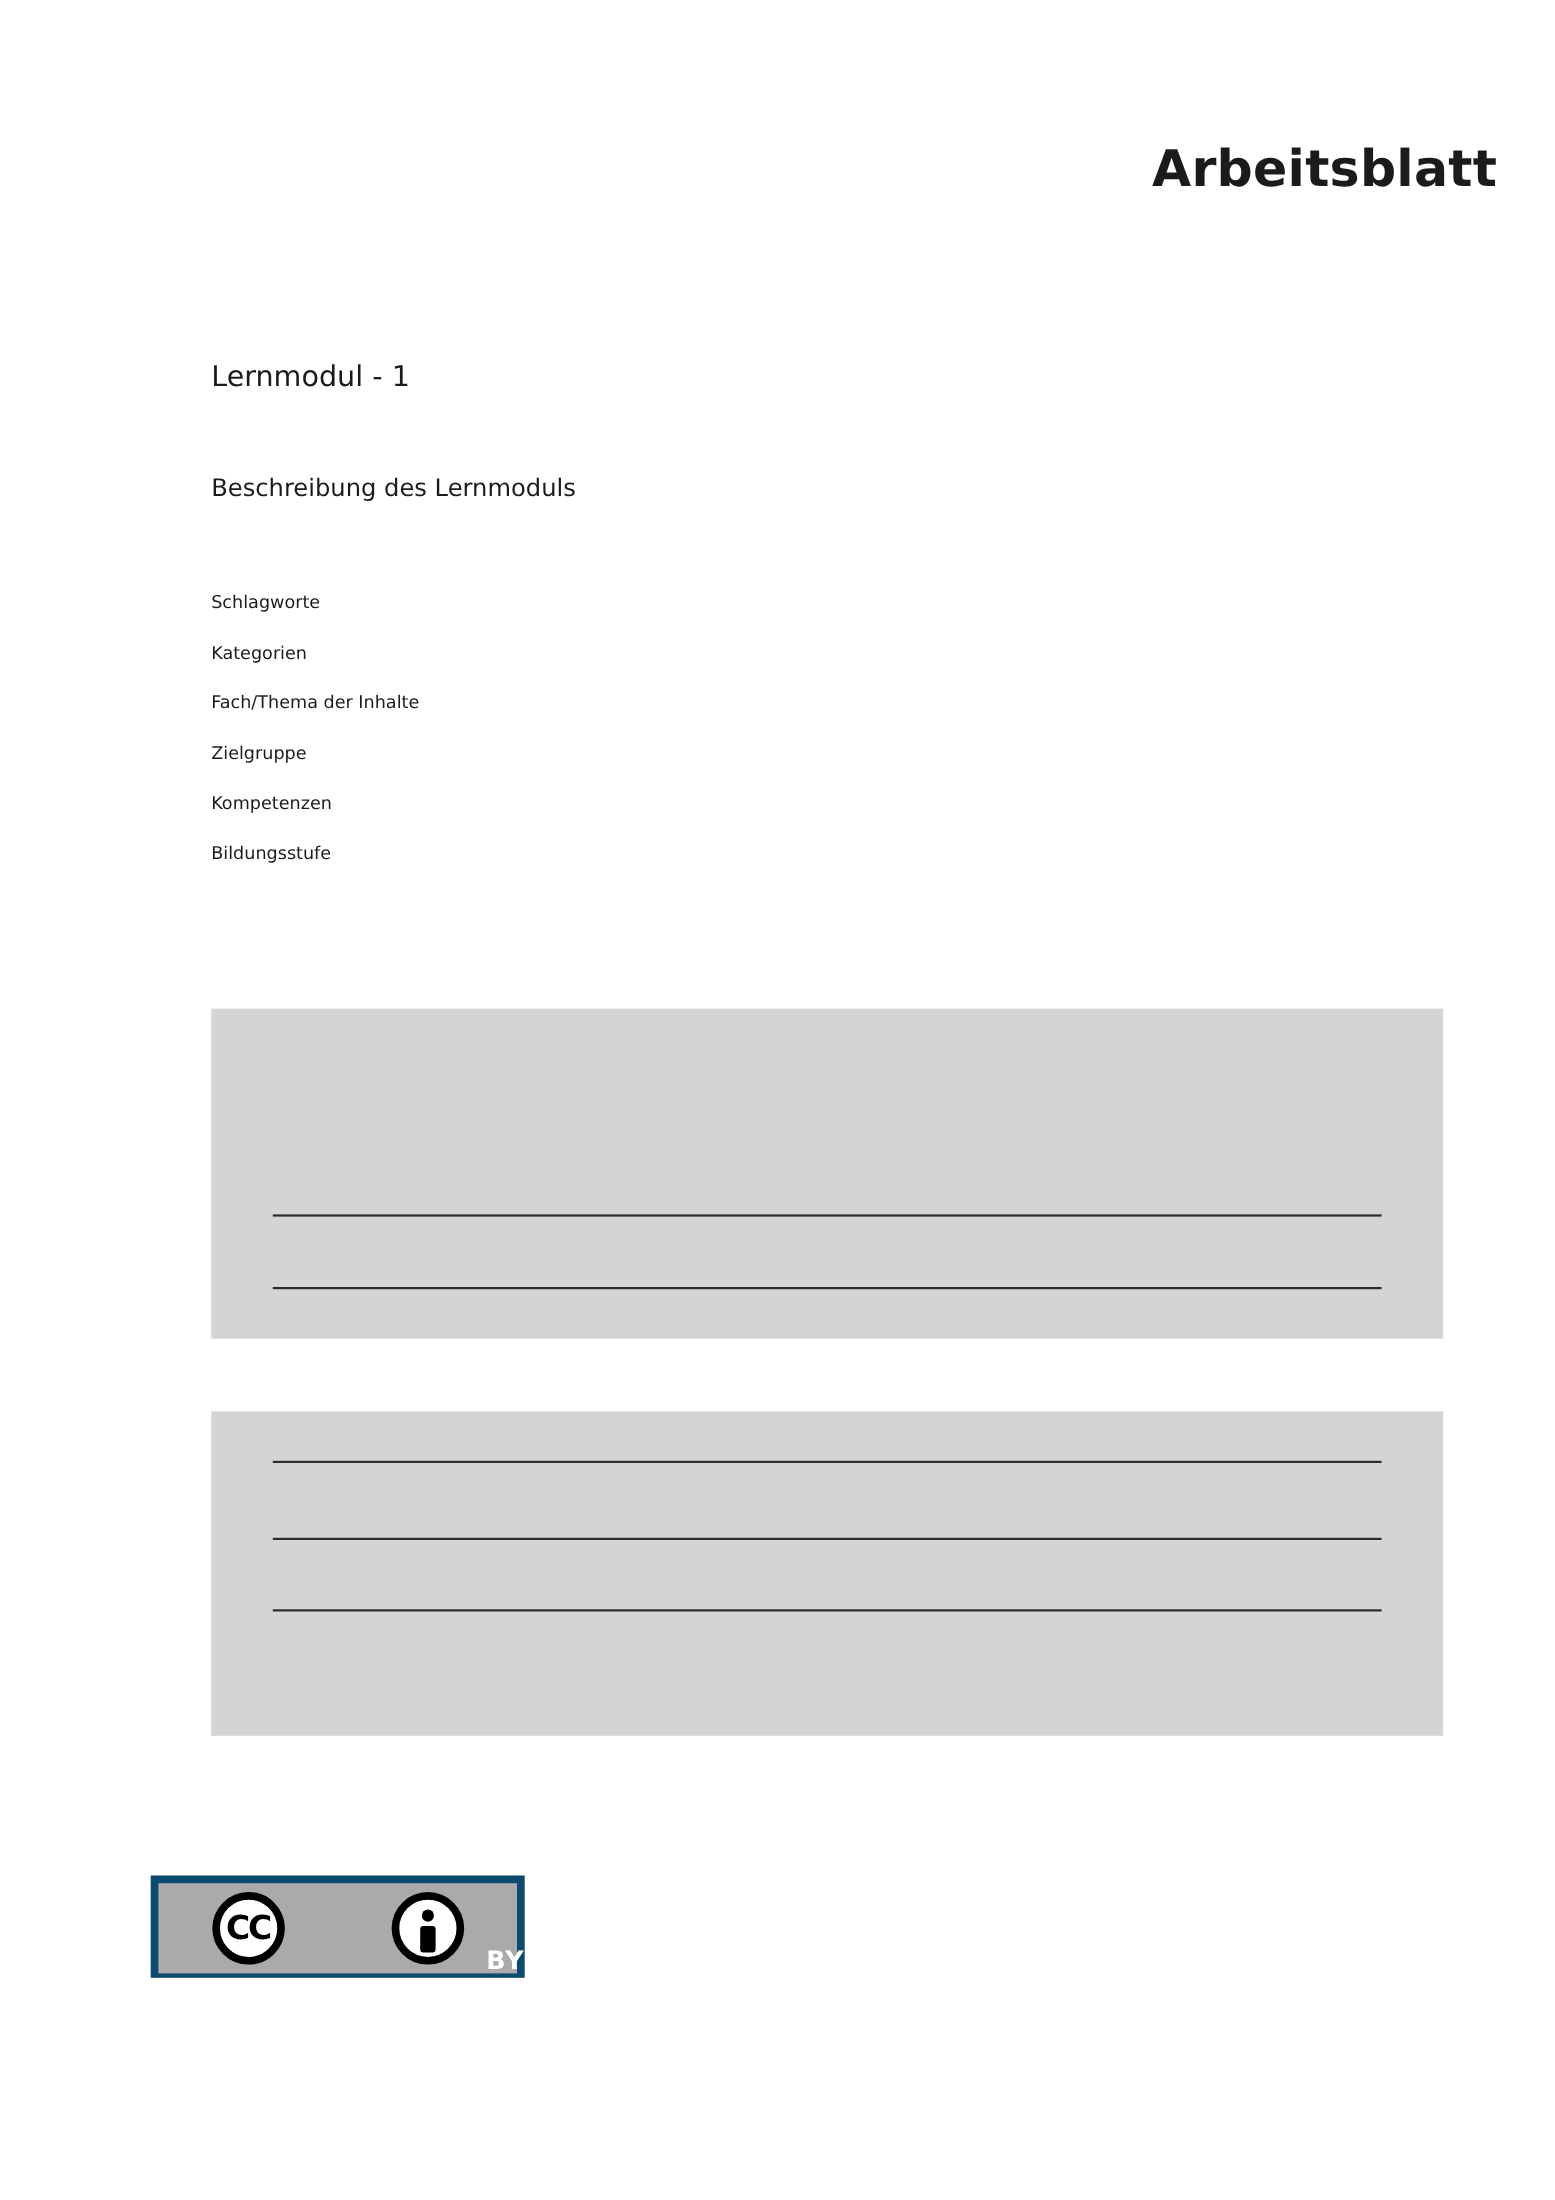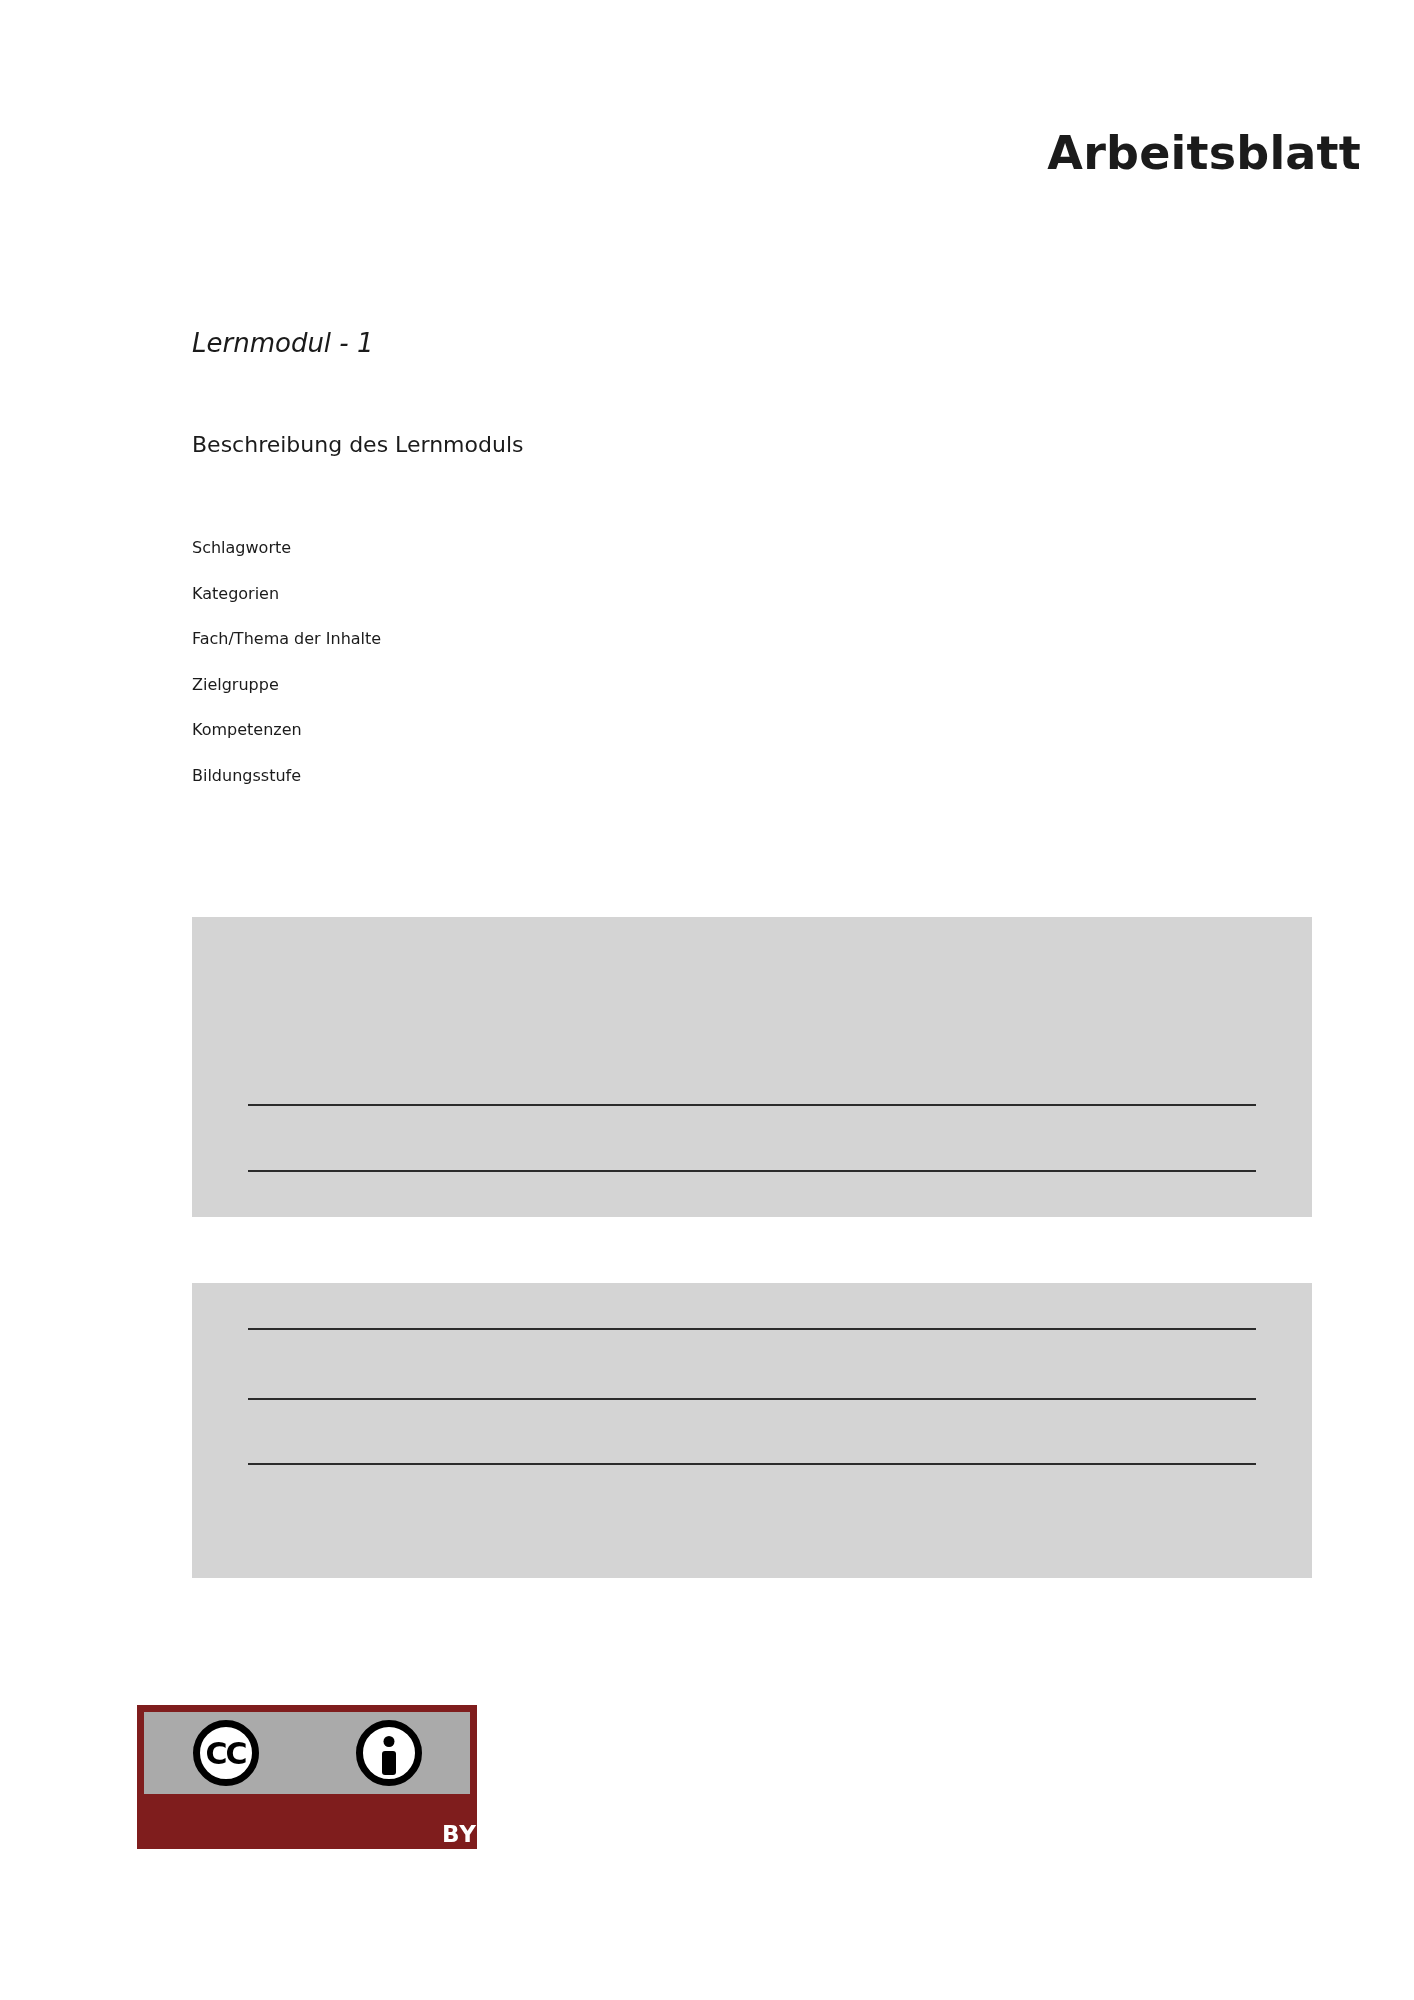--- a/index.html
+++ b/index.html
@@ -32,21 +32,20 @@
     color: #1b1b1b;
     line-height: 1.1;
   }
   .module-title {
     position: absolute;
     top: 328px;
     left: 192px;
     font-size: 26px;
     font-weight: 400;
     color: #1b1b1b;
-    font-style: italic;
   }
   .module-desc {
     position: absolute;
     top: 432px;
     left: 192px;
     font-size: 22px;
     font-weight: 400;
     color: #1b1b1b;
   }
   .meta-list {
@@ -84,22 +83,22 @@
   
   #answer-box-2 .rule-line.l1 { top: 45px; }
   #answer-box-2 .rule-line.l2 { top: 115px; }
   #answer-box-2 .rule-line.l3 { top: 180px; }
 
   .cc-badge {
     position: absolute;
     left: 137px;
     top: 1705px;
     width: 340px;
-    height: 144px;
-    background: #7f1d1d;
+    height: 93px;
+    background: #0c4a6e;
     box-sizing: border-box;
     padding: 0;
   }
   .cc-inner {
     position: absolute;
     left: 7px;
     top: 7px;
     width: 326px;
     height: 82px;
     background: #aaaaaa;

